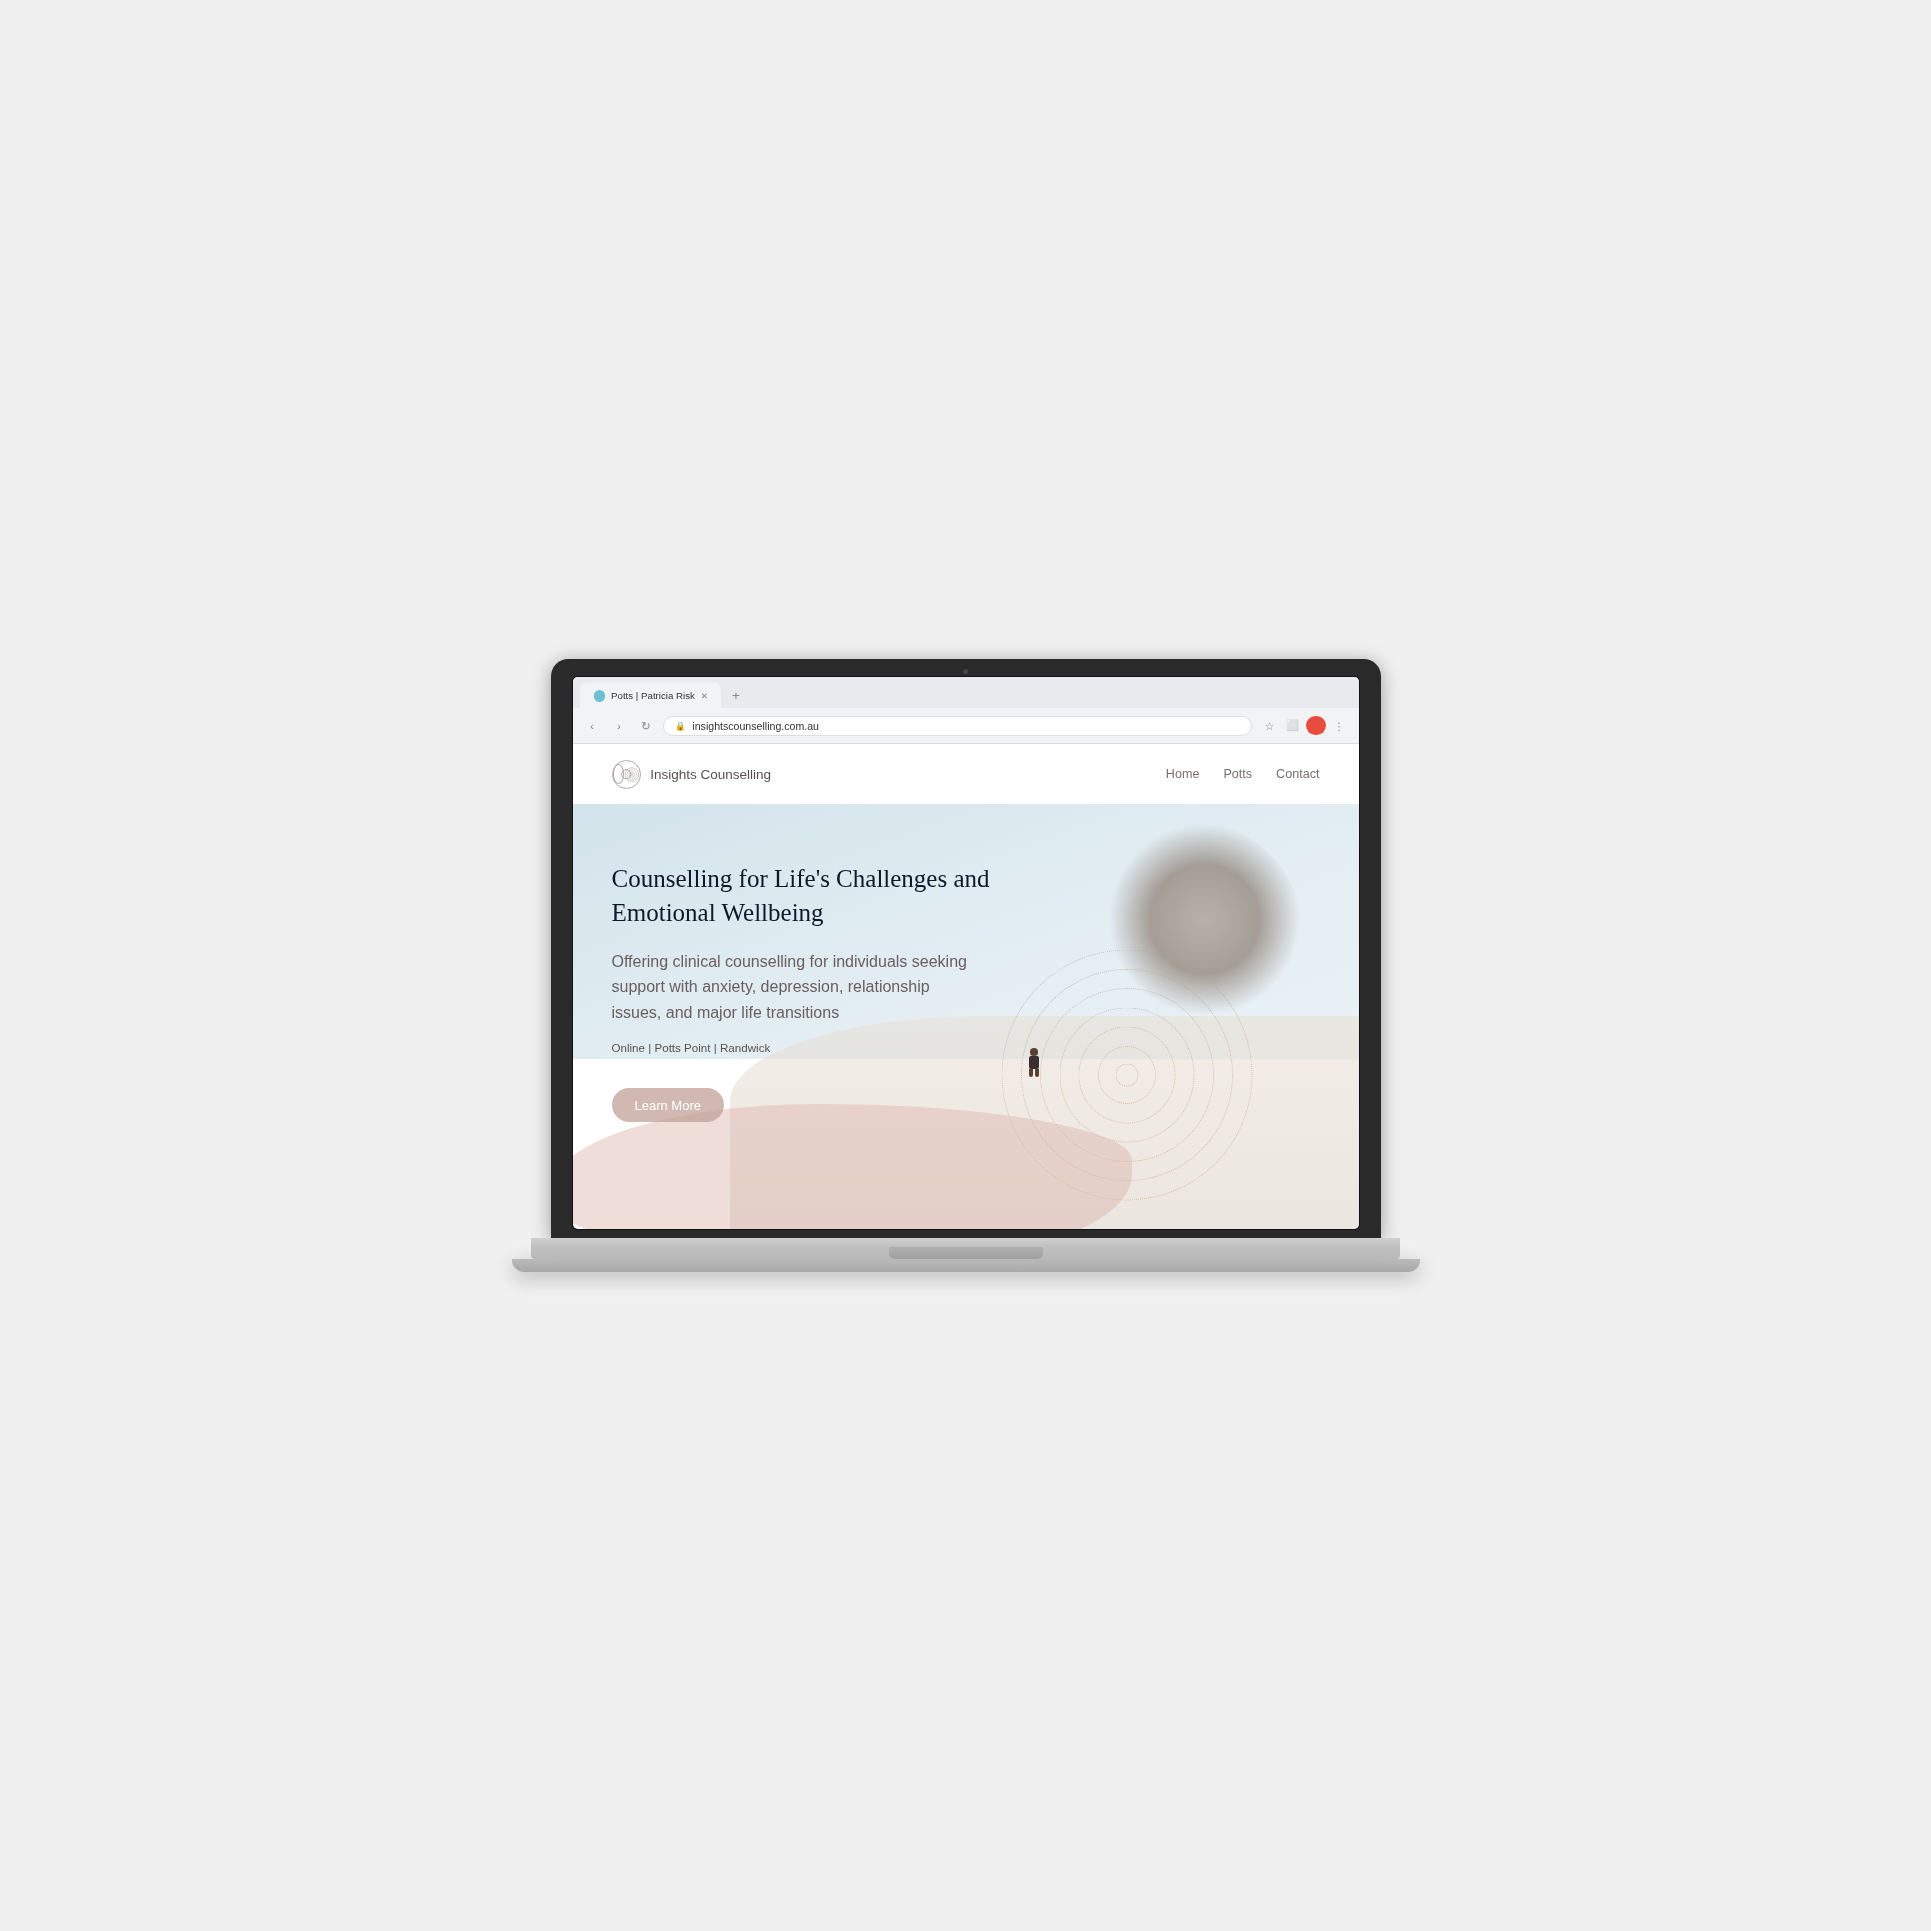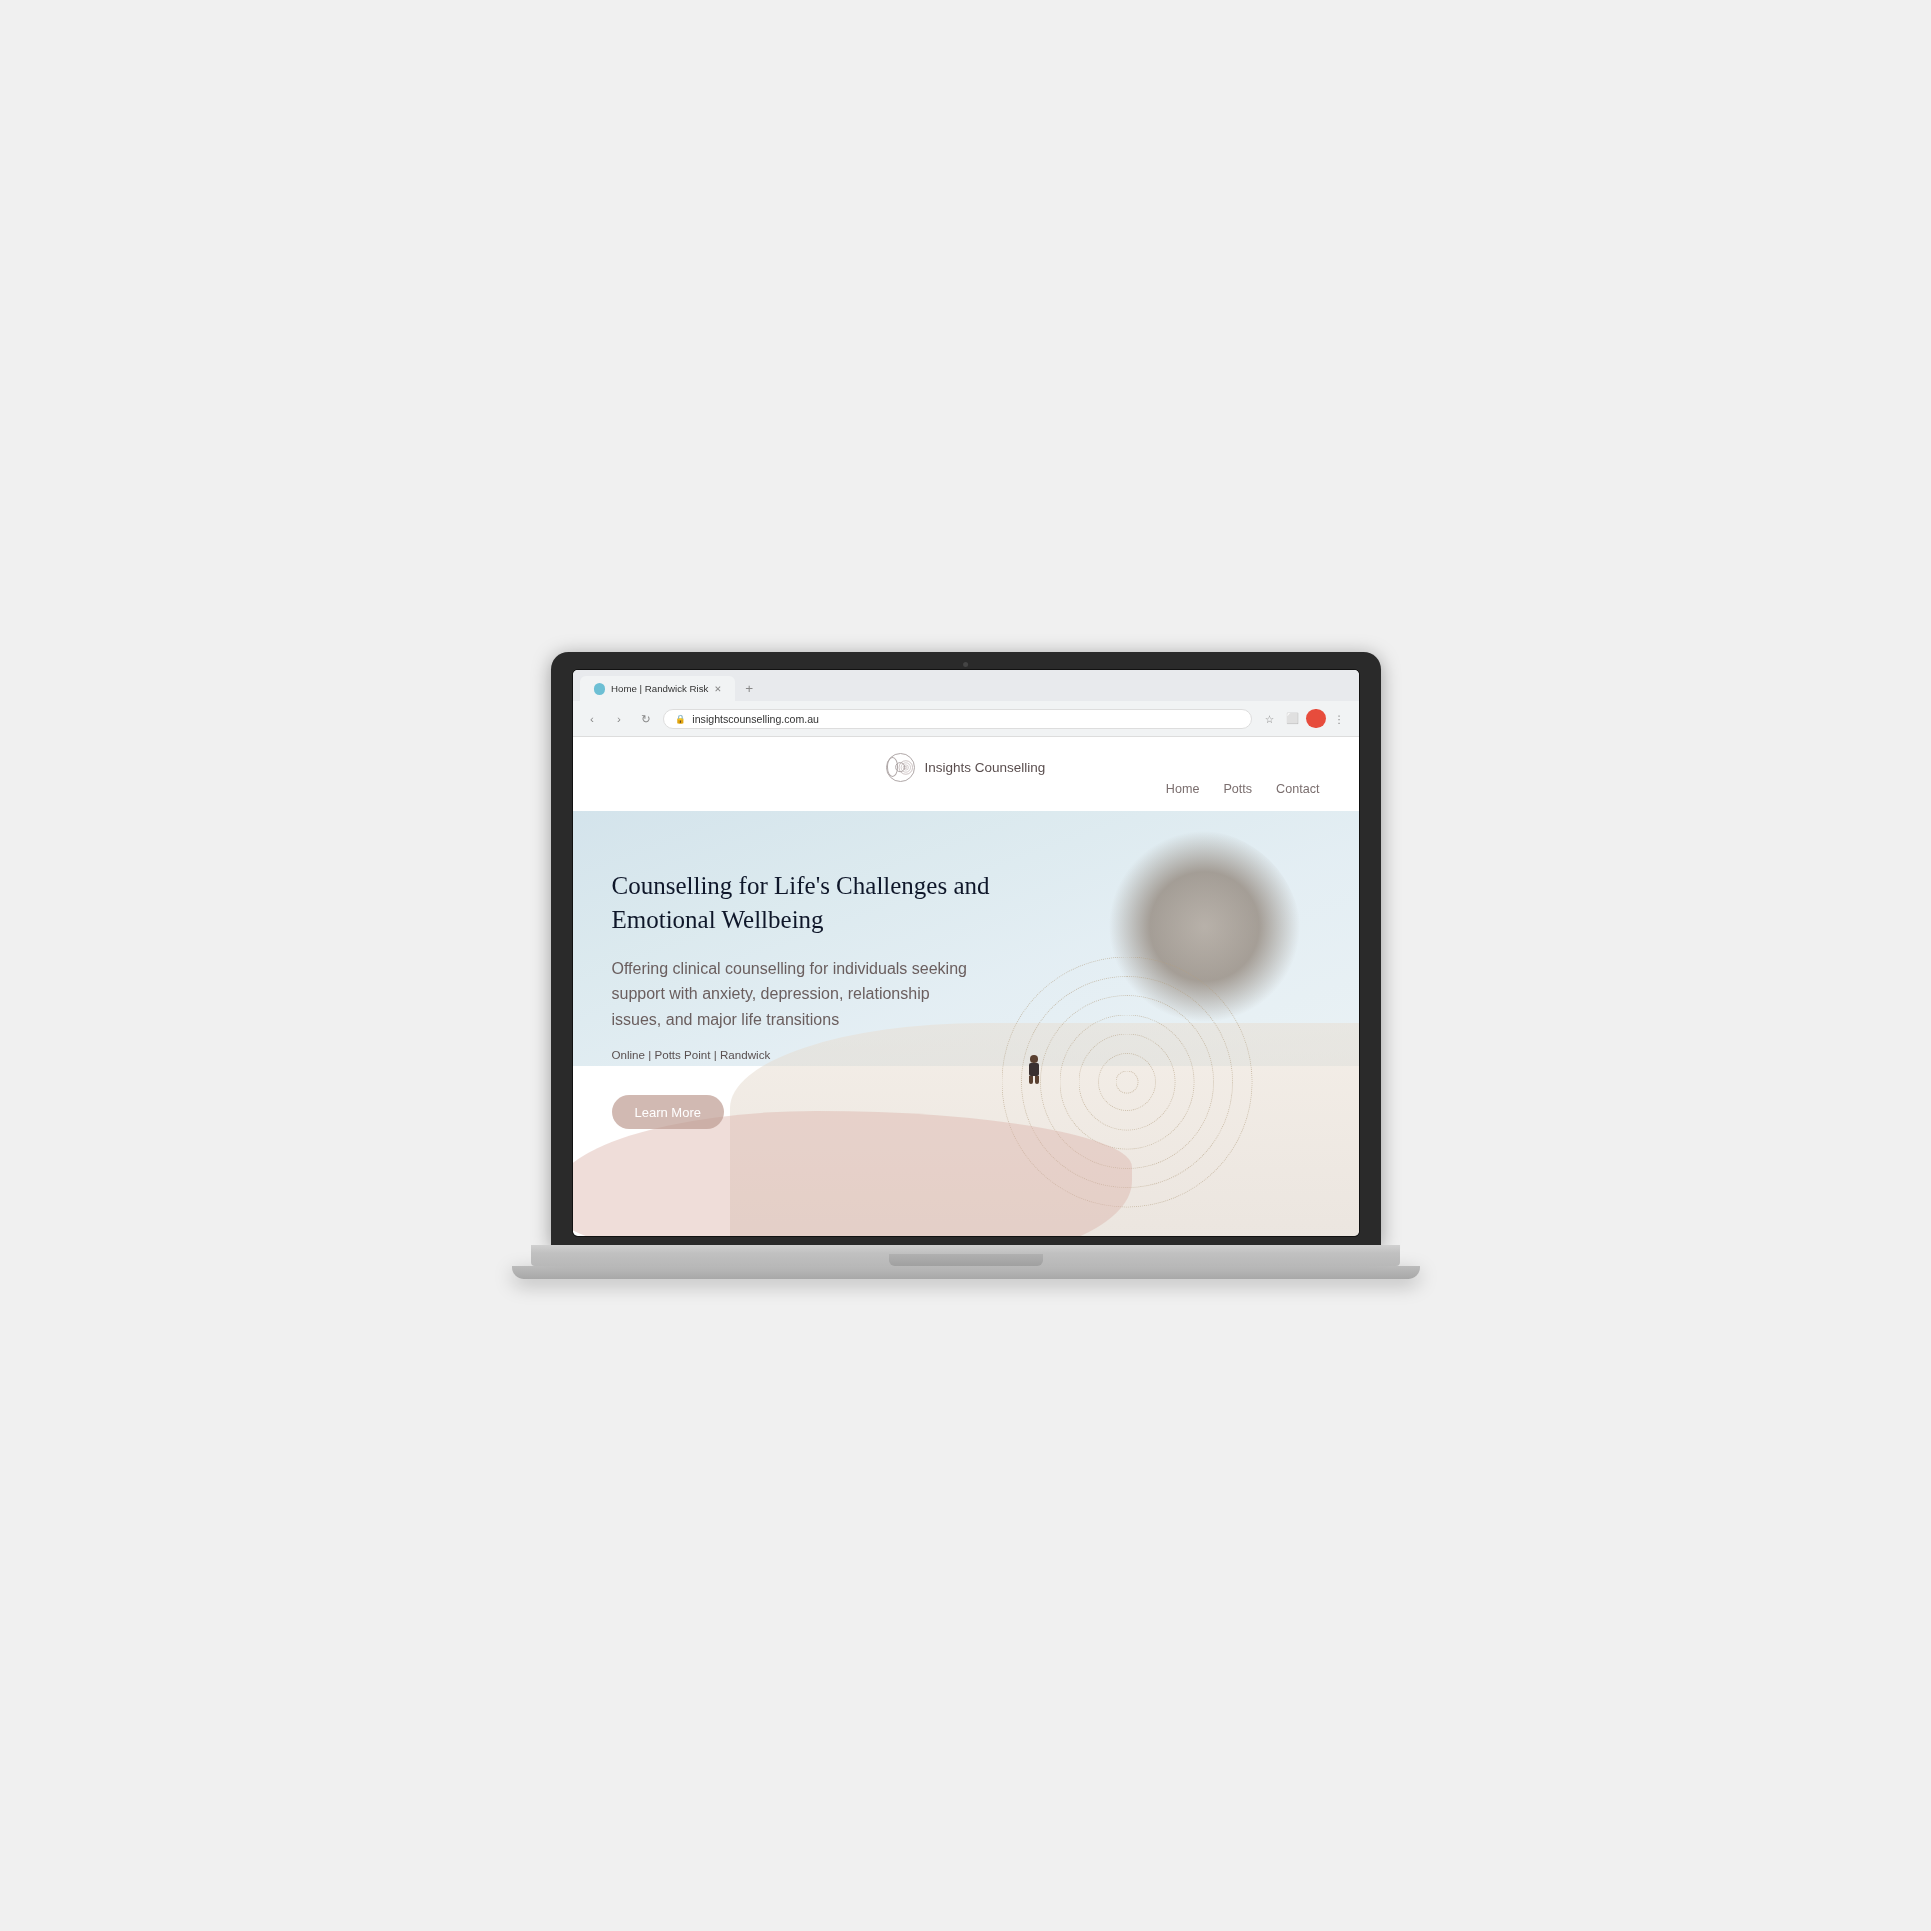--- a/index.html
+++ b/index.html
@@ -174,21 +174,20 @@
     }
 
     
     .site-nav {
       display: flex;
       align-items: center;
       padding: 15.4px 39px;
       background: #fff;
       position: relative;
       z-index: 10;
-      flex-direction: column;
     }
 
     .site-logo {
       display: flex;
       align-items: center;
       gap: 9.7px;
       font-size: 13.5px;
       color: #5a4e4e;
     }
 
@@ -422,21 +421,21 @@
 <div class="laptop-wrapper">
 
   <div class="laptop-screen-outer">
     <div class="screen-bezel">
 
       <div class="browser-chrome">
 
         <div class="browser-tabs-bar">
           <div class="browser-tab">
             <div class="tab-favicon"></div>
-            <span>Home | Randwick Risk</span>
+            <span>Potts | Patricia Risk</span>
             <span class="tab-close">✕</span>
           </div>
           <div class="tab-new">
             <span>+</span>
           </div>
         </div>
 
         <div class="browser-toolbar">
           <div class="nav-btn">
             <span>‹</span>

